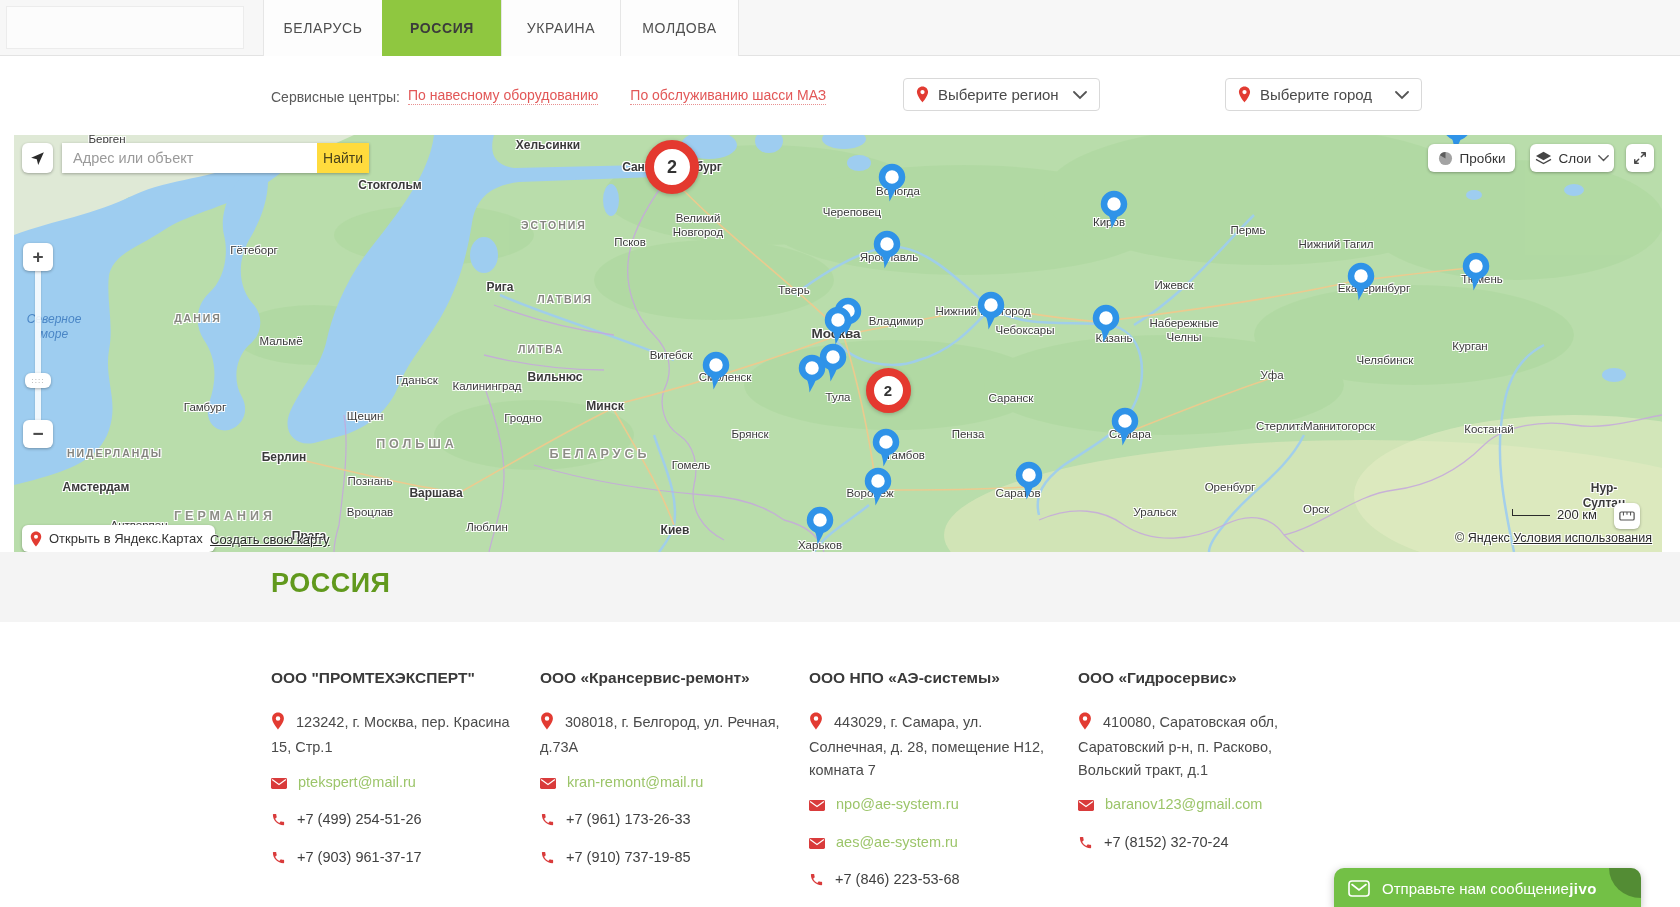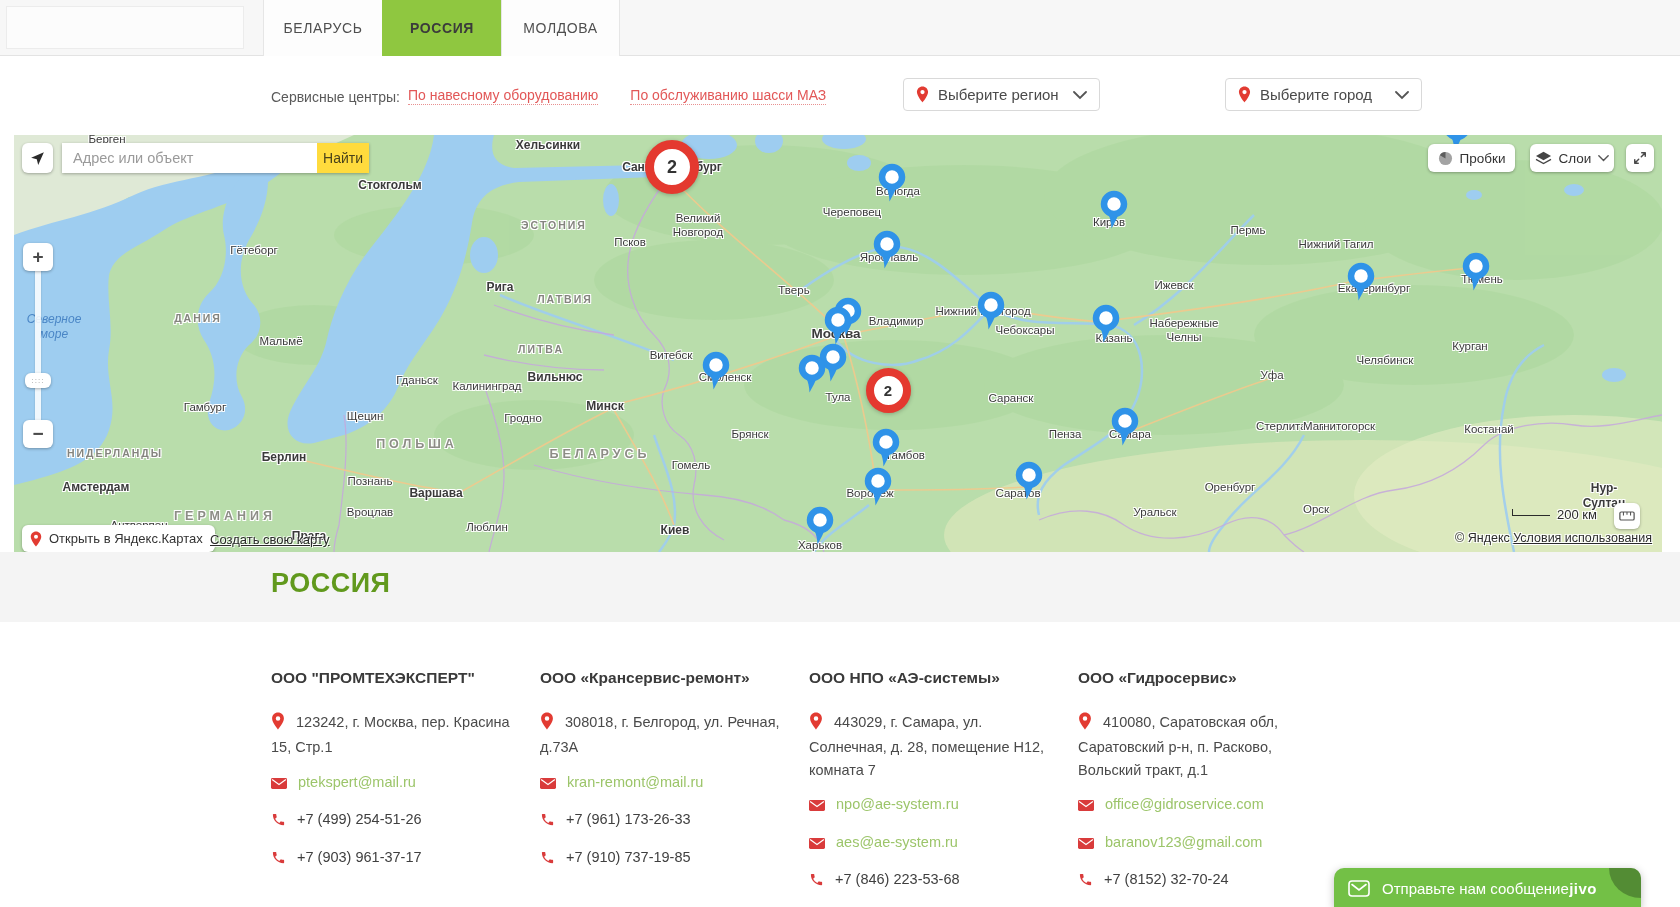--- a/index.html
+++ b/index.html
@@ -96,20 +96,21 @@
 </head>
 <body>
 
 <div class="page">
 
   <div class="topbar">
     <div class="logo-box"></div>
     <div class="tabs" id="tabs">
         <div class="tab">БЕЛАРУСЬ</div>
         <div class="tab active">РОССИЯ</div>
+        <div class="tab">УКРАИНА</div>
         <div class="tab">МОЛДОВА</div>
       </div>
   </div>
 
   <div class="filterbar">
     <span class="filter-label">Сервисные центры:</span>
     <div class="filter-links" id="filter-links">
         <span class="filter-link">По навесному оборудованию</span>
         <span class="filter-link">По обслуживанию шасси МАЗ</span>
       </div>
@@ -256,21 +257,21 @@
         <div class="mlabel" style="left: 473px; top: 251px;">Калининград</div>
         <div class="mlabel" style="left: 824px; top: 262px;">Тула</div>
         <div class="mlabel" style="left: 997px; top: 263px;">Саранск</div>
         <div class="mlabel lbl-cap" style="left: 591px; top: 271px;">Минск</div>
         <div class="mlabel" style="left: 191px; top: 272px;">Гамбург</div>
         <div class="mlabel" style="left: 351px; top: 281px;">Щецин</div>
         <div class="mlabel" style="left: 509px; top: 283px;">Гродно</div>
         <div class="mlabel" style="left: 1277px; top: 291px;">Стерлитамак</div>
         <div class="mlabel" style="left: 1325px; top: 291px;">Магнитогорск</div>
         <div class="mlabel" style="left: 1475px; top: 294px;">Костанай</div>
-        <div class="mlabel" style="left: 1041px; top: 299px; padding-left: 20px;">Пенза</div>
+        <div class="mlabel" style="left: 944px; top: 299px; padding-left: 20px;">Пенза</div>
         <div class="mlabel" style="left: 736px; top: 299px;">Брянск</div>
         <div class="mlabel" style="left: 1116px; top: 299px;">Самара</div>
         <div class="mlabel lbl-cty" style="left: 403px; top: 310px;">ПОЛЬША</div>
         <div class="mlabel lbl-reg" style="left: 101px; top: 319px;">НИДЕРЛАНДЫ</div>
         <div class="mlabel lbl-cty" style="left: 586px; top: 320px;">БЕЛАРУСЬ</div>
         <div class="mlabel" style="left: 891px; top: 320px;">Тамбов</div>
         <div class="mlabel lbl-cap" style="left: 270px; top: 322px;">Берлин</div>
         <div class="mlabel" style="left: 677px; top: 330px;">Гомель</div>
         <div class="mlabel" style="left: 356px; top: 346px;">Познань</div>
         <div class="mlabel lbl-cap" style="left: 82px; top: 352px;">Амстердам</div>
@@ -483,24 +484,20 @@
         <div class="crow phone"></div>
       </div>
       <div class="center-col">
         <h3>ООО «Гидросервис»</h3>
         <div class="crow addr"><span class="ic"><svg width="14" height="18" viewBox="0 0 24 32">
               <path d="M12 1C6 1 1.5 5.6 1.5 11.5 1.5 19 12 31 12 31s10.5-12 10.5-19.5C22.5 5.6 18 1 12 1zm0 14.5a4 4 0 1 1 0-8 4 4 0 0 1 0 8z" fill="#e23b32"></path>
             </svg></span>410080, Саратовская обл, Саратовский р-н, п. Расково, Вольский тракт, д.1</div>
         <div class="crow email"><span class="ic"><svg width="16" height="13" viewBox="0 0 22 17">
               <rect x="0" y="1" width="22" height="15" rx="2" fill="#d93b3b"></rect>
               <path d="M1.5 3 L11 10 L20.5 3" stroke="#fff" stroke-width="1.6" fill="none"></path>
-            </svg></span><a>office@gidroservice.com</a></div>
-        <div class="crow email"><span class="ic"><svg width="16" height="13" viewBox="0 0 22 17">
-              <rect x="0" y="1" width="22" height="15" rx="2" fill="#d93b3b"></rect>
-              <path d="M1.5 3 L11 10 L20.5 3" stroke="#fff" stroke-width="1.6" fill="none"></path>
             </svg></span><a>baranov123@gmail.com</a></div>
         <div class="crow phone"><span class="ic"><svg width="15" height="15" viewBox="0 0 24 24">
               <path d="M6.6 10.8c1.5 2.9 3.7 5.1 6.6 6.6l2.2-2.2c.3-.3.7-.4 1-.2 1.1.4 2.3.6 3.6.6.6 0 1 .4 1 1V20c0 .6-.4 1-1 1C10.6 21 3 13.4 3 4c0-.6.4-1 1-1h3.5c.6 0 1 .4 1 1 0 1.2.2 2.4.6 3.6.1.3 0 .7-.2 1l-2.3 2.2z" fill="#d93b3b"></path>
             </svg></span><span>+7 (8152) 32-70-24</span></div>
         <div class="crow phone"></div>
       </div>
     </div>
 
   <div class="chat">
     <span class="chat-env">

